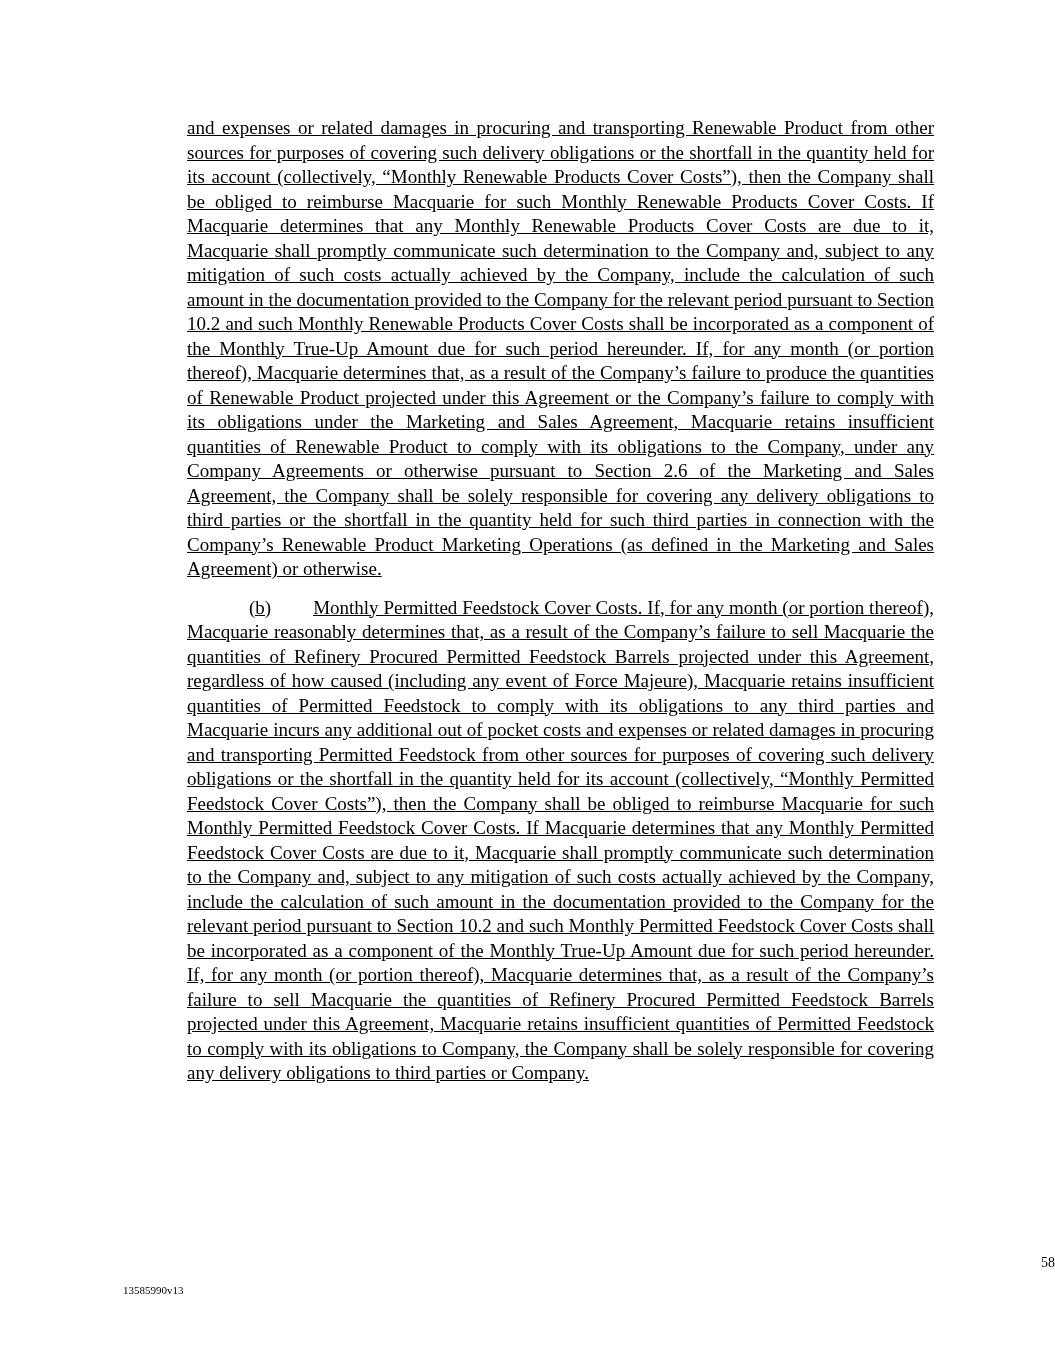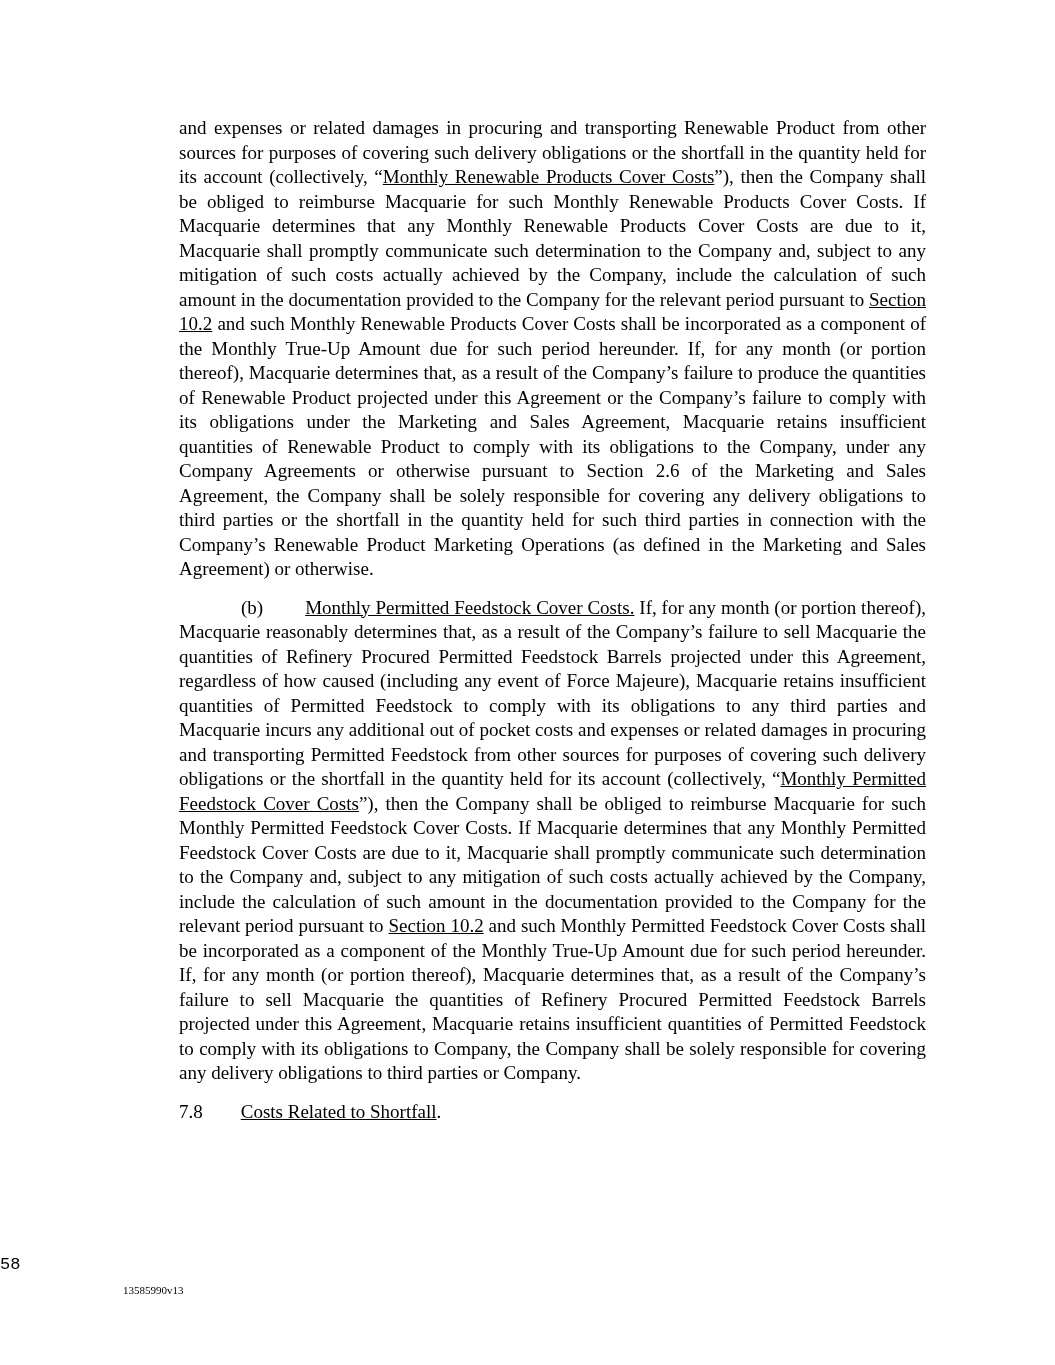--- a/index.html
+++ b/index.html
@@ -8,54 +8,53 @@
     position: relative;
     width: 1055px;
     height: 1365px;
     background: #ffffff;
     overflow: hidden;
     font-family: "Liberation Serif", "DejaVu Serif", serif;
     color: #000000;
   }
   .content {
     position: absolute;
-    left: 179px;
+    left: 187px;
     top: 116px;
     width: 747px;
+    text-decoration: underline;
   }
   p.para {
     margin: 0 0 14px 0;
     font-size: 19px;
     line-height: 24.5px;
     text-align: left;
   }
   p.para.justify { text-align: justify; }
   p.para.indent { text-indent: 62px; }
   .u { text-decoration: underline; }
   .tab { display: inline-block; height: 1px; }
   .page-number {
     position: absolute;
     left: 0;
     top: 1255px;
     width: 100%;
-    text-align: left;
-    font-size: 17px;
-    font-family: Liberation Mono, monospace;
+    text-align: right;
+    font-size: 14px;
   }
   .doc-id {
     position: absolute;
     left: 123px;
     top: 1284px;
     font-size: 11px;
   }
 </style>
 </head>
 <body>
 
 <div class="page">
   <div class="content">
       <p class="para justify"><span>and expenses or related damages in procuring and transporting Renewable Product from other sources for purposes of covering such delivery obligations or the shortfall in the quantity held for its account (collectively, “</span><span class="u">Monthly Renewable Products Cover Costs</span><span>”), then the Company shall be obliged to reimburse Macquarie for such Monthly Renewable Products Cover Costs.  If Macquarie determines that any Monthly Renewable Products Cover Costs are due to it, Macquarie shall promptly communicate such determination to the Company and, subject to any mitigation of such costs actually achieved by the Company, include the calculation of such amount in the documentation provided to the Company for the relevant period pursuant to </span><span class="u">Section 10.2</span><span> and such Monthly Renewable Products Cover Costs shall be incorporated as a component of the Monthly True-Up Amount due for such period hereunder.  If, for any month (or portion thereof), Macquarie determines that, as a result of the Company’s failure to produce the quantities of Renewable Product projected under this Agreement or the Company’s failure to comply with its obligations under the Marketing and Sales Agreement, Macquarie retains insufficient quantities of Renewable Product to comply with its obligations to the Company, under any Company Agreements or otherwise pursuant to Section 2.6 of the Marketing and Sales Agreement, the Company shall be solely responsible for covering any delivery obligations to third parties or the shortfall in the quantity held for such third parties in connection with the Company’s Renewable Product Marketing Operations (as defined in the Marketing and Sales Agreement) or otherwise.</span></p>
       <p class="para justify indent"><span>(b)</span><span class="tab" style="width: 42px;">​</span><span class="u">Monthly Permitted Feedstock Cover Costs.</span><span> If, for any month (or portion thereof), Macquarie reasonably determines that, as a result of the Company’s failure to sell Macquarie the quantities of Refinery Procured Permitted Feedstock Barrels projected under this Agreement, regardless of how caused (including any event of Force Majeure), Macquarie retains insufficient quantities of Permitted Feedstock to comply with its obligations to any third parties and Macquarie incurs any additional out of pocket costs and expenses or related damages in procuring and transporting Permitted Feedstock from other sources for purposes of covering such delivery obligations or the shortfall in the quantity held for its account (collectively, “</span><span class="u">Monthly Permitted Feedstock Cover Costs</span><span>”), then the Company shall be obliged to reimburse Macquarie for such Monthly Permitted Feedstock Cover Costs.  If Macquarie determines that any Monthly Permitted Feedstock Cover Costs are due to it, Macquarie shall promptly communicate such determination to the Company and, subject to any mitigation of such costs actually achieved by the Company, include the calculation of such amount in the documentation provided to the Company for the relevant period pursuant to </span><span class="u">Section 10.2</span><span> and such Monthly Permitted Feedstock Cover Costs shall be incorporated as a component of the Monthly True-Up Amount due for such period hereunder.  If, for any month (or portion thereof), Macquarie determines that, as a result of the Company’s failure to sell Macquarie the quantities of Refinery Procured Permitted Feedstock Barrels projected under this Agreement, Macquarie retains insufficient quantities of Permitted Feedstock to comply with its obligations to Company, the Company shall be solely responsible for covering any delivery obligations to third parties or Company.</span></p>
-      <p class="para"><span>7.8</span><span class="tab" style="width: 38px;">​</span><span class="u">Costs Related to Shortfall</span><span>.</span></p>
     </div>
   <div class="page-number">58</div>
   <div class="doc-id">13585990v13</div>
 </div>
 
 </body></html>

